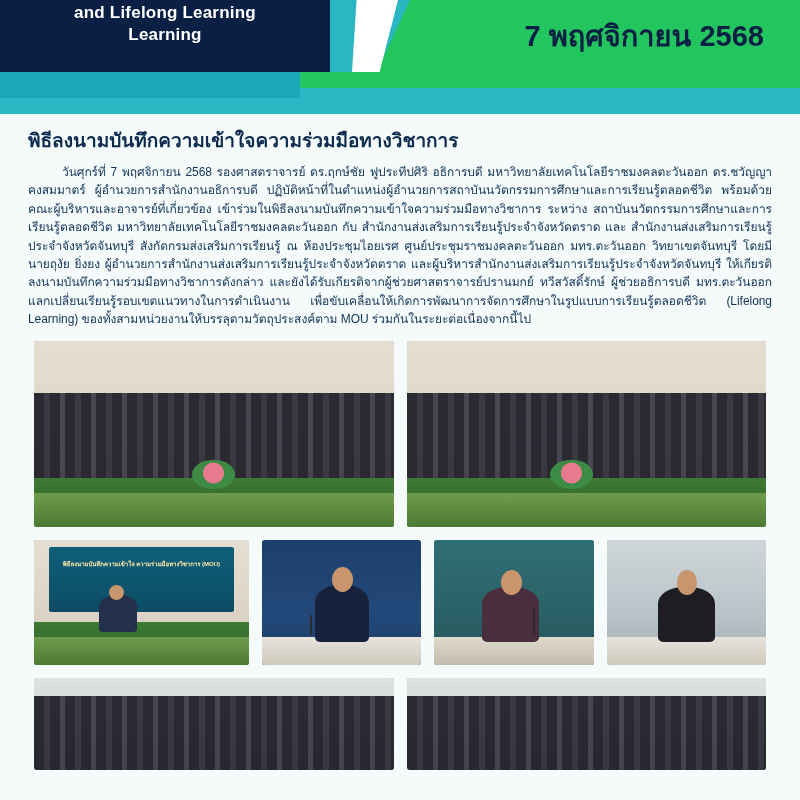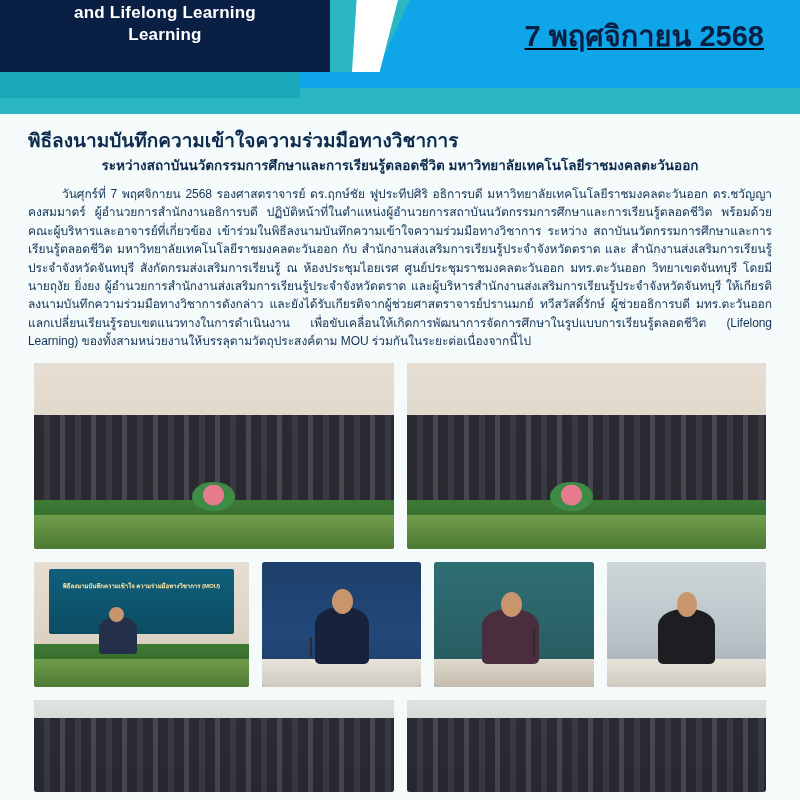--- a/index.html
+++ b/index.html
@@ -12,21 +12,21 @@
   .page {
     position: relative;
     width: 800px; height: 800px;
     background: #f4fbfa;
   }
 
   
   .header {
     position: relative;
     width: 800px; height: 88px;
-    background: #0ea5e9;
+    background: #22c55e;
     overflow: hidden;
   }
   .header-left {
     position: absolute;
     left: 0; top: 0;
     width: 330px; height: 72px;
     background: #0a1f44;
     display: flex;
     align-items: flex-start;
     justify-content: center;
@@ -63,21 +63,20 @@
     clip-path: polygon(10% 0, 100% 0, 60% 100%, 0% 100%);
   }
   .header-right {
     position: absolute;
     left: 380px; top: 0;
     right: 0; height: 72px;
     display: flex;
     align-items: center;
     justify-content: flex-end;
     padding-right: 36px;
-    text-decoration: underline;
   }
   .header-date {
     color: #0a1f44;
     font-size: 29px;
     font-weight: bold;
   }
   .teal-bar {
     width: 800px; height: 26px;
     background: #2bb6c4;
   }
@@ -217,21 +216,20 @@
     <div class="wedge-white"></div>
     <div class="header-right">
       <div class="header-date">7 พฤศจิกายน 2568</div>
     </div>
   </div>
   <div class="teal-bar"></div>
   <div class="teal-bar-dark"></div>
 
   <div class="content">
     <div class="title">พิธีลงนามบันทึกความเข้าใจความร่วมมือทางวิชาการ</div>
-    <div class="subtitle1">ระหว่างสถาบันนวัตกรรมการศึกษาและการเรียนรู้ตลอดชีวิต มหาวิทยาลัยเทคโนโลยีราชมงคลตะวันออก</div>
     <div class="body-text">วันศุกร์ที่ 7 พฤศจิกายน 2568 รองศาสตราจารย์ ดร.ฤกษ์ชัย ฟูประทีปศิริ อธิการบดี มหาวิทยาลัยเทคโนโลยีราชมงคลตะวันออก ดร.ชวัญญา คงสมมาตร์ ผู้อำนวยการสำนักงานอธิการบดี ปฏิบัติหน้าที่ในตำแหน่งผู้อำนวยการสถาบันนวัตกรรมการศึกษาและการเรียนรู้ตลอดชีวิต พร้อมด้วยคณะผู้บริหารและอาจารย์ที่เกี่ยวข้อง เข้าร่วมในพิธีลงนามบันทึกความเข้าใจความร่วมมือทางวิชาการ ระหว่าง สถาบันนวัตกรรมการศึกษาและการเรียนรู้ตลอดชีวิต มหาวิทยาลัยเทคโนโลยีราชมงคลตะวันออก กับ สำนักงานส่งเสริมการเรียนรู้ประจำจังหวัดตราด และ สำนักงานส่งเสริมการเรียนรู้ประจำจังหวัดจันทบุรี สังกัดกรมส่งเสริมการเรียนรู้ ณ ห้องประชุมไอยเรศ ศูนย์ประชุมราชมงคลตะวันออก มทร.ตะวันออก วิทยาเขตจันทบุรี โดยมีนายถุงัย ยิ่งยง ผู้อำนวยการสำนักงานส่งเสริมการเรียนรู้ประจำจังหวัดตราด และผู้บริหารสำนักงานส่งเสริมการเรียนรู้ประจำจังหวัดจันทบุรี ให้เกียรติลงนามบันทึกความร่วมมือทางวิชาการดังกล่าว และยังได้รับเกียรติจากผู้ช่วยศาสตราจารย์ปรานมกย์ ทวีสวัสดิ์รักษ์ ผู้ช่วยอธิการบดี มทร.ตะวันออก แลกเปลี่ยนเรียนรู้รอบเขตแนวทางในการดำเนินงาน เพื่อขับเคลื่อนให้เกิดการพัฒนาการจัดการศึกษาในรูปแบบการเรียนรู้ตลอดชีวิต (Lifelong Learning) ของทั้งสามหน่วยงานให้บรรลุตามวัตถุประสงค์ตาม MOU ร่วมกันในระยะต่อเนื่องจากนี้ไป</div>
   </div>
 
   <div class="photos">
 
     <div class="row r1">
       <div class="photo">
         <div class="scene wall-cream">
           <div class="group-band" style="bottom:14%;height:58%;"></div>
           <div class="stage-table"></div>

